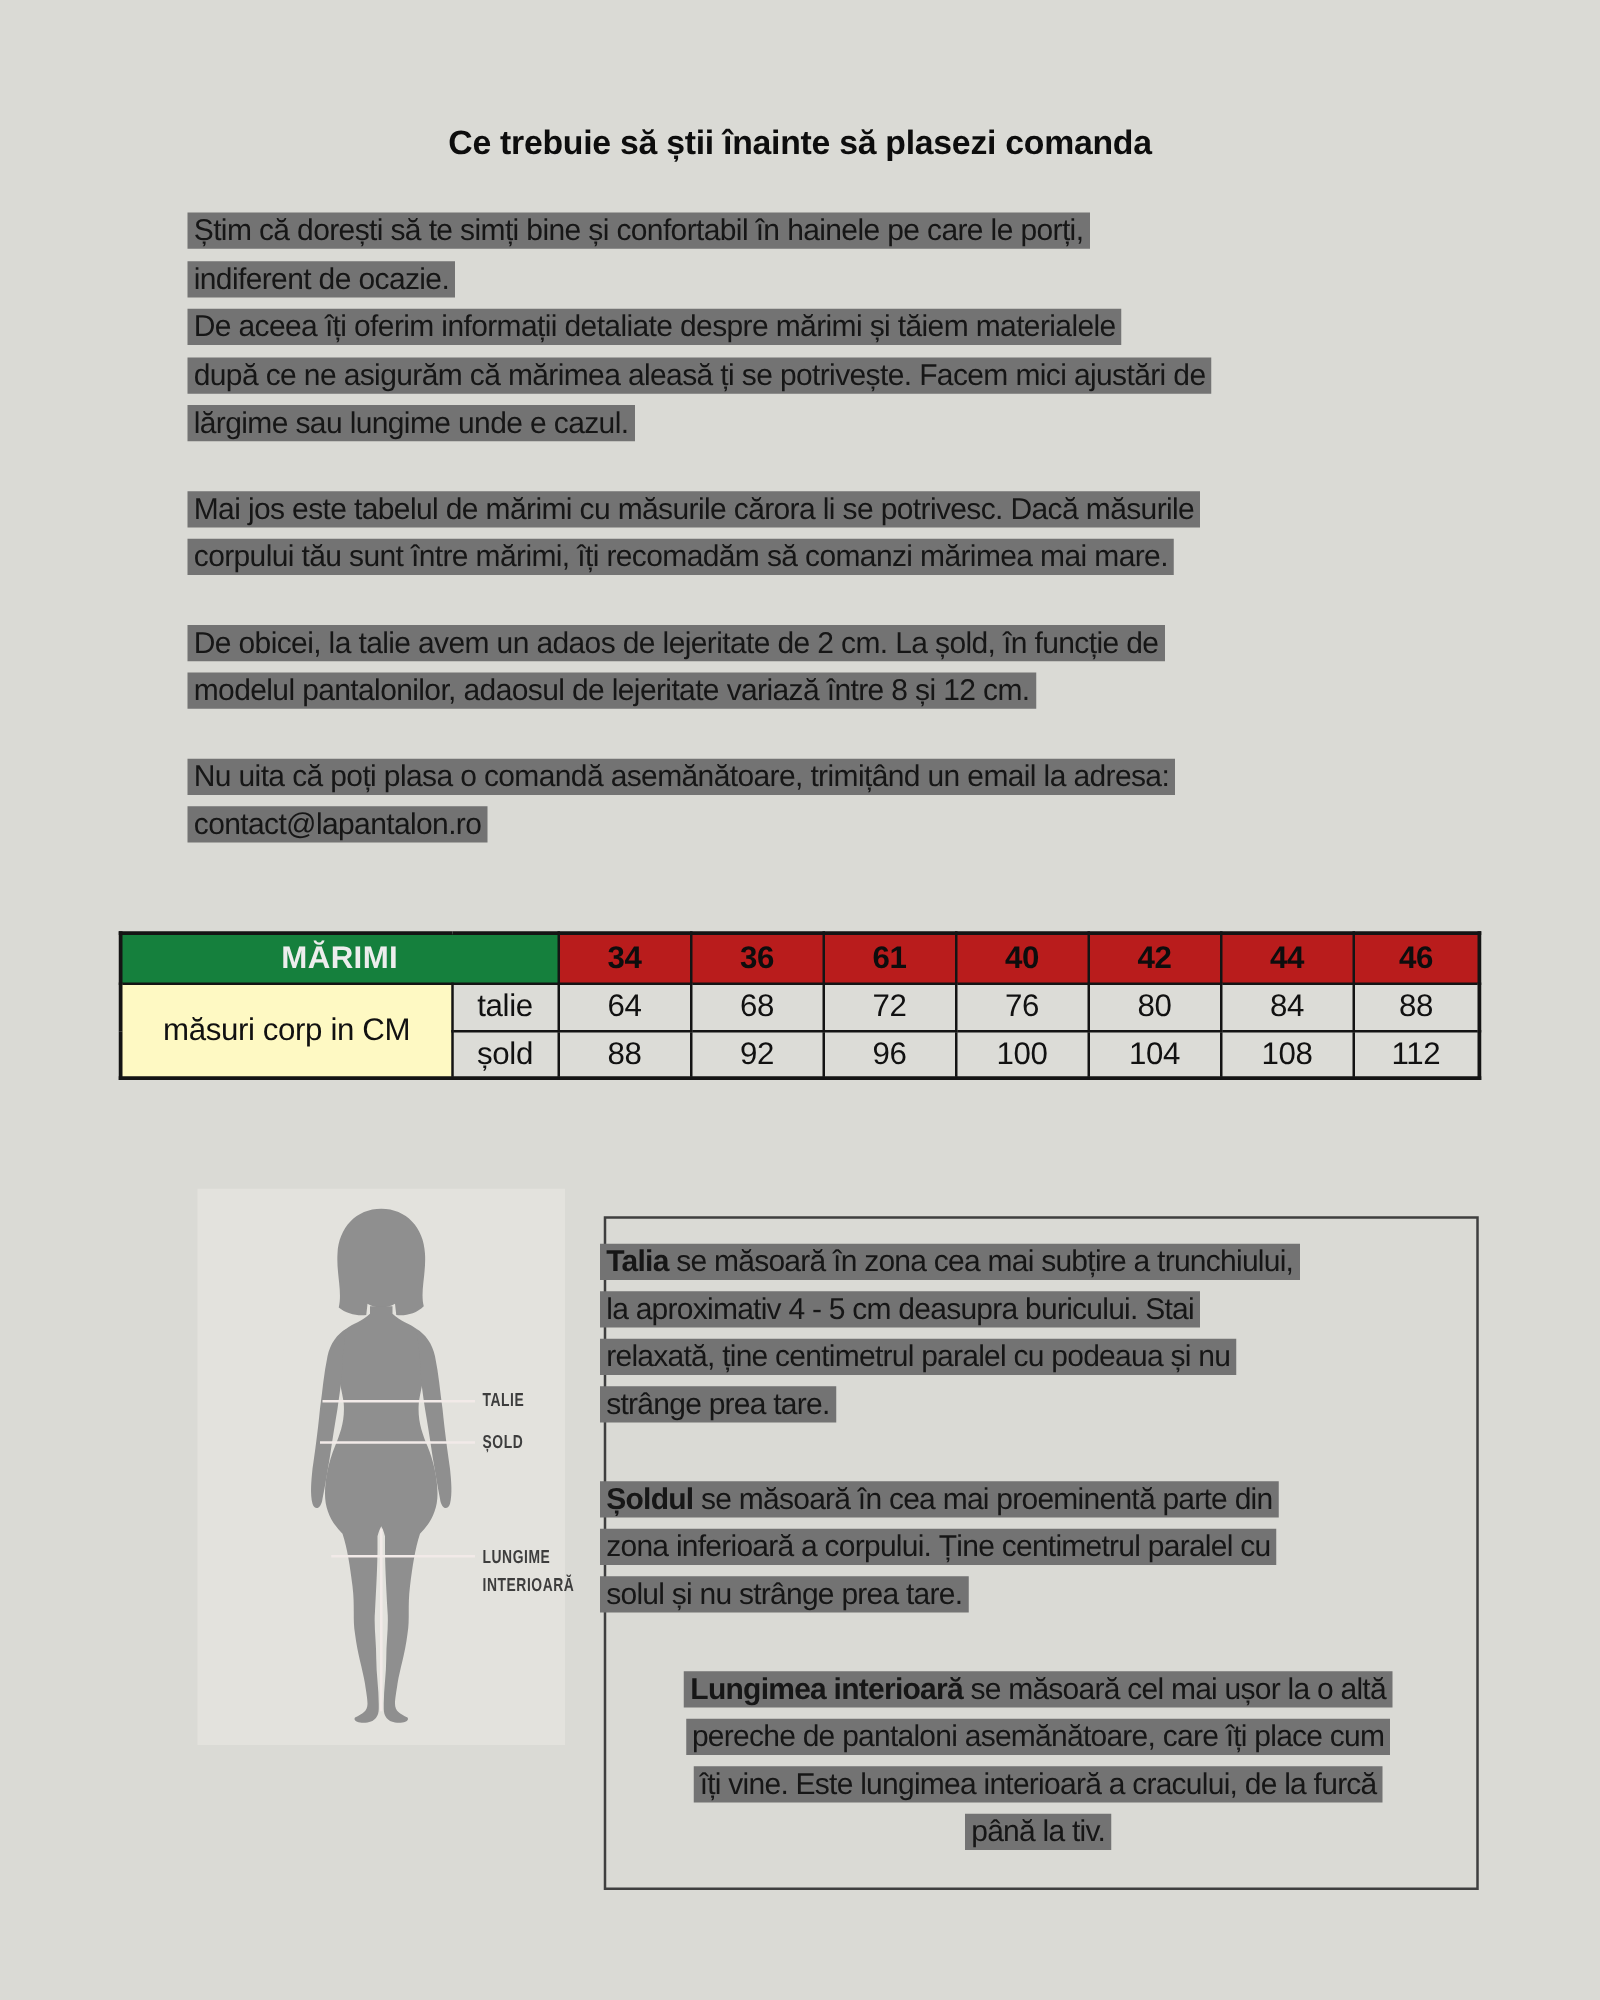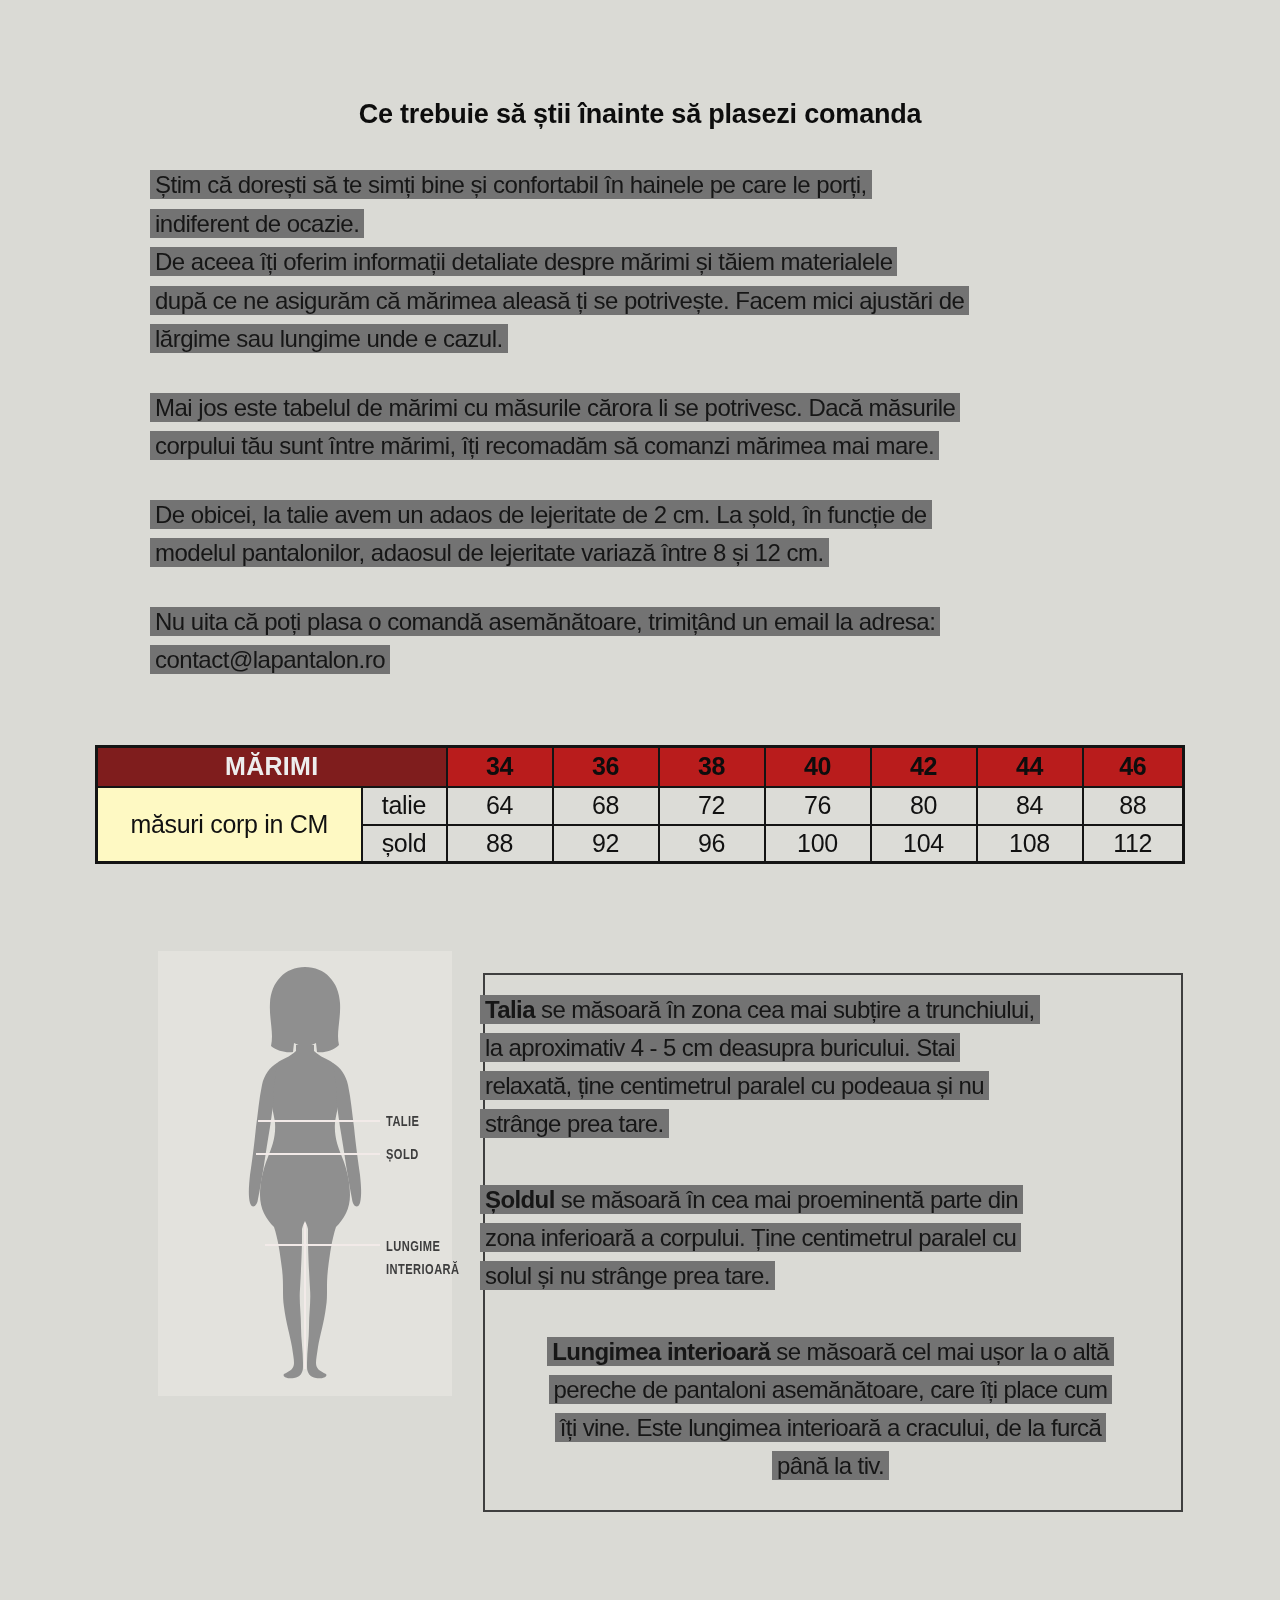--- a/index.html
+++ b/index.html
@@ -46,21 +46,21 @@
   .size-table td,.size-table th{
     border:2px solid #141414;
     text-align:center;vertical-align:middle;
     padding:0;
     background:#dcdcd7;
   }
   .size-table{border:3px solid #141414;}
   .size-table tr.hdr{height:40px;}
   .size-table tr.datarow{height:38px;}
   .size-table th.marimi{
-    background:#7f1d1d;color:#ededed;
+    background:#15803d;color:#ededed;
     font-weight:bold;font-size:25px;letter-spacing:0.3px;
   }
   .size-table th.size-col{
     background:#b91c1c;font-weight:bold;color:#0d0d0d;
   }
   .size-table td.group-label{background:#fef9c3;}
   .size-table td{font-weight:normal;color:#111;}
 
   
   .figure-panel{
@@ -121,21 +121,21 @@
       <col style="width:106px">
         <col style="width:106px">
         <col style="width:106px">
         <col>
     </colgroup>
     <tbody>
         <tr class="hdr">
       <th class="marimi" colspan="2">MĂRIMI</th>
       <th class="size-col">34</th>
       <th class="size-col">36</th>
-      <th class="size-col">38</th>
+      <th class="size-col">61</th>
       <th class="size-col">40</th>
       <th class="size-col">42</th>
       <th class="size-col">44</th>
       <th class="size-col">46</th>
     </tr>
     <tr class="datarow">
       <td class="group-label" rowspan="2">măsuri corp in CM</td>
       <td>talie</td>
       <td>64</td>
       <td>68</td>

